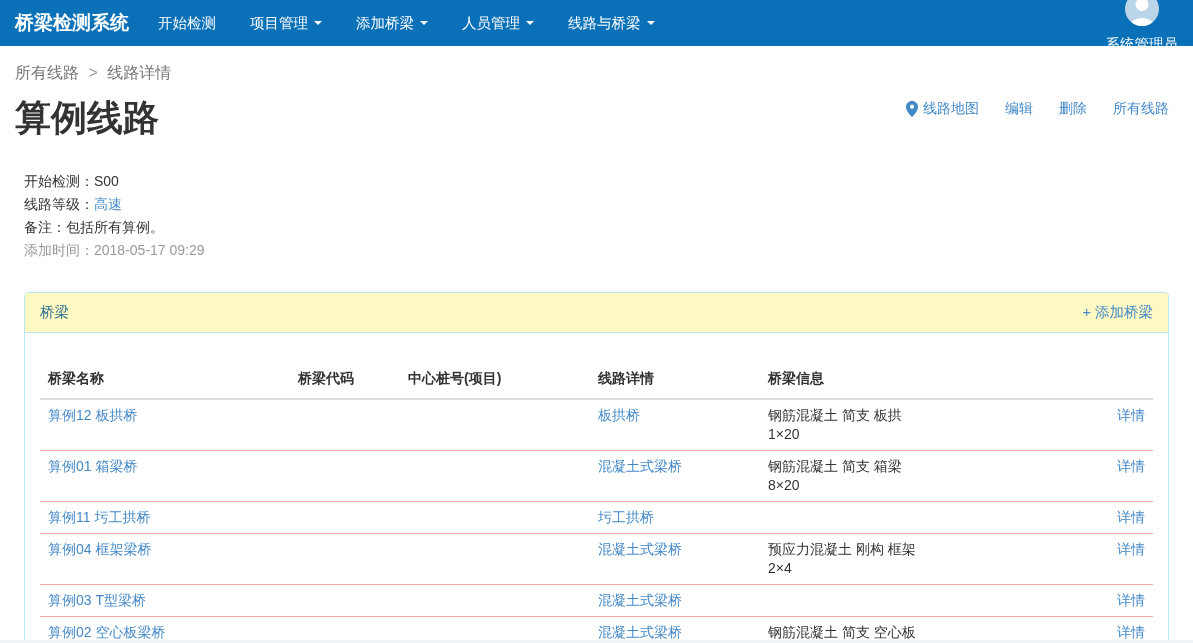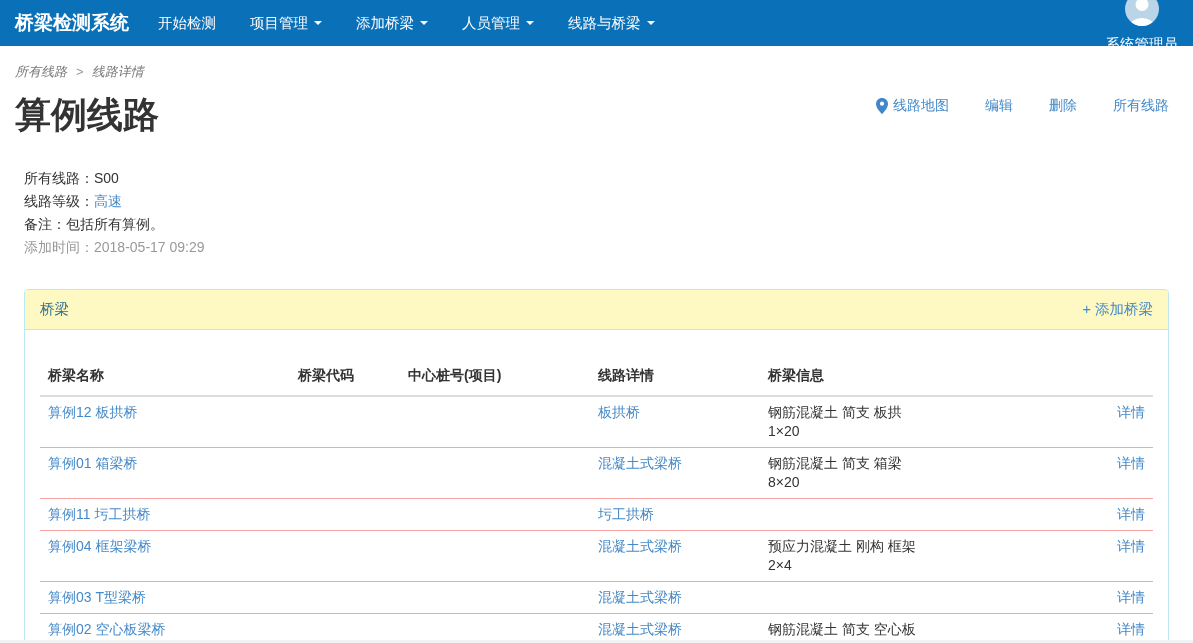--- a/index.html
+++ b/index.html
@@ -36,27 +36,27 @@
     position:absolute; left:50%; top:6px; transform:translateX(-50%);
     width:13px; height:13px; border-radius:50%; background:#fff;
   }
   .avatar .shoulders {
     position:absolute; left:50%; bottom:-10px; transform:translateX(-50%);
     width:26px; height:18px; border-radius:50%; background:#fff;
   }
   .username { font-size:14.5px; color:#fff; }
 
   
-  .breadcrumb { margin:17px 15px 0; font-size:13px; color:#777;font-style:italic; }
+  .breadcrumb { margin:17px 15px 0; font-size:16px; color:#777; }
   .breadcrumb .sep { margin:0 5px; color:#999; }
   .crumb { color:#777; }
 
   .title-row { display:flex; justify-content:space-between; align-items:flex-start; margin:0 24px 0 15px; }
   .page-title { font-size:36px; font-weight:bold; color:#333; margin:10px 0 0; }
-  .page-actions { display:flex; align-items:center; gap:36px; margin-top:16px; font-size:14px; }
+  .page-actions { display:flex; align-items:center; gap:26px; margin-top:16px; font-size:14px; }
   .page-actions .act { display:flex; align-items:center; gap:5px; white-space:nowrap; }
   .pin-icon { width:12px; height:16px; display:inline-block; }
 
   
   .details { margin:28px 24px 0; }
   .detail-line { margin-bottom:3px; line-height:20px; }
   .detail-line.muted, .detail-line.muted .d-label { color:#999; }
 
   
   .panel { margin:32px 24px 0; border:1px solid #bce8f1; border-radius:4px; }
@@ -131,21 +131,21 @@
       <span>线路地图</span>
     </span>
     <span class="act lnk">编辑</span>
     <span class="act lnk">删除</span>
     <span class="act lnk">所有线路</span>
   </div>
 </div>
 
 <div class="details">
   <div class="detail-line">
-    <span class="d-label">所有线路：</span><span>S00</span>
+    <span class="d-label">开始检测：</span><span>S00</span>
   </div>
   <div class="detail-line">
     <span class="d-label">线路等级：</span><span class="lnk">高速</span>
   </div>
   <div class="detail-line">
     <span class="d-label">备注：</span><span>包括所有算例。</span>
   </div>
   <div class="detail-line muted">
     <span class="d-label">添加时间：</span><span>2018-05-17 09:29</span>
   </div>

